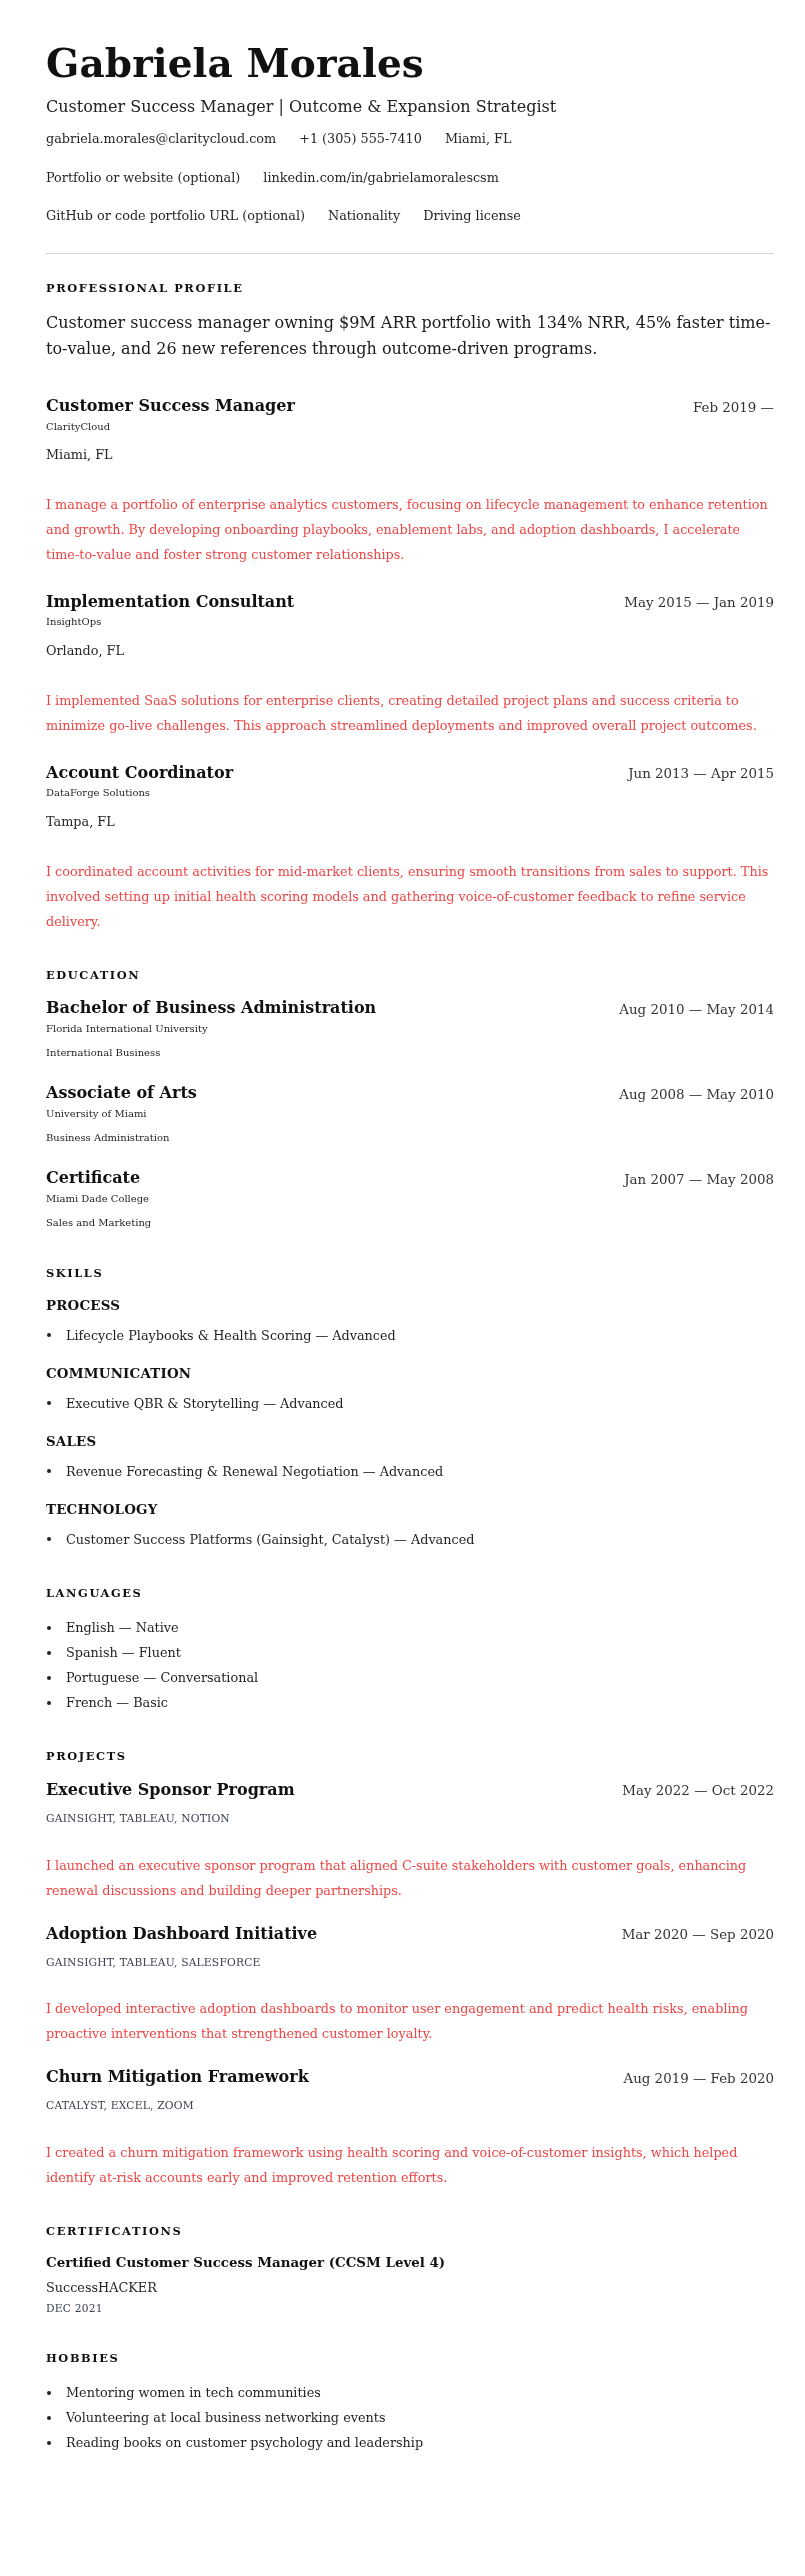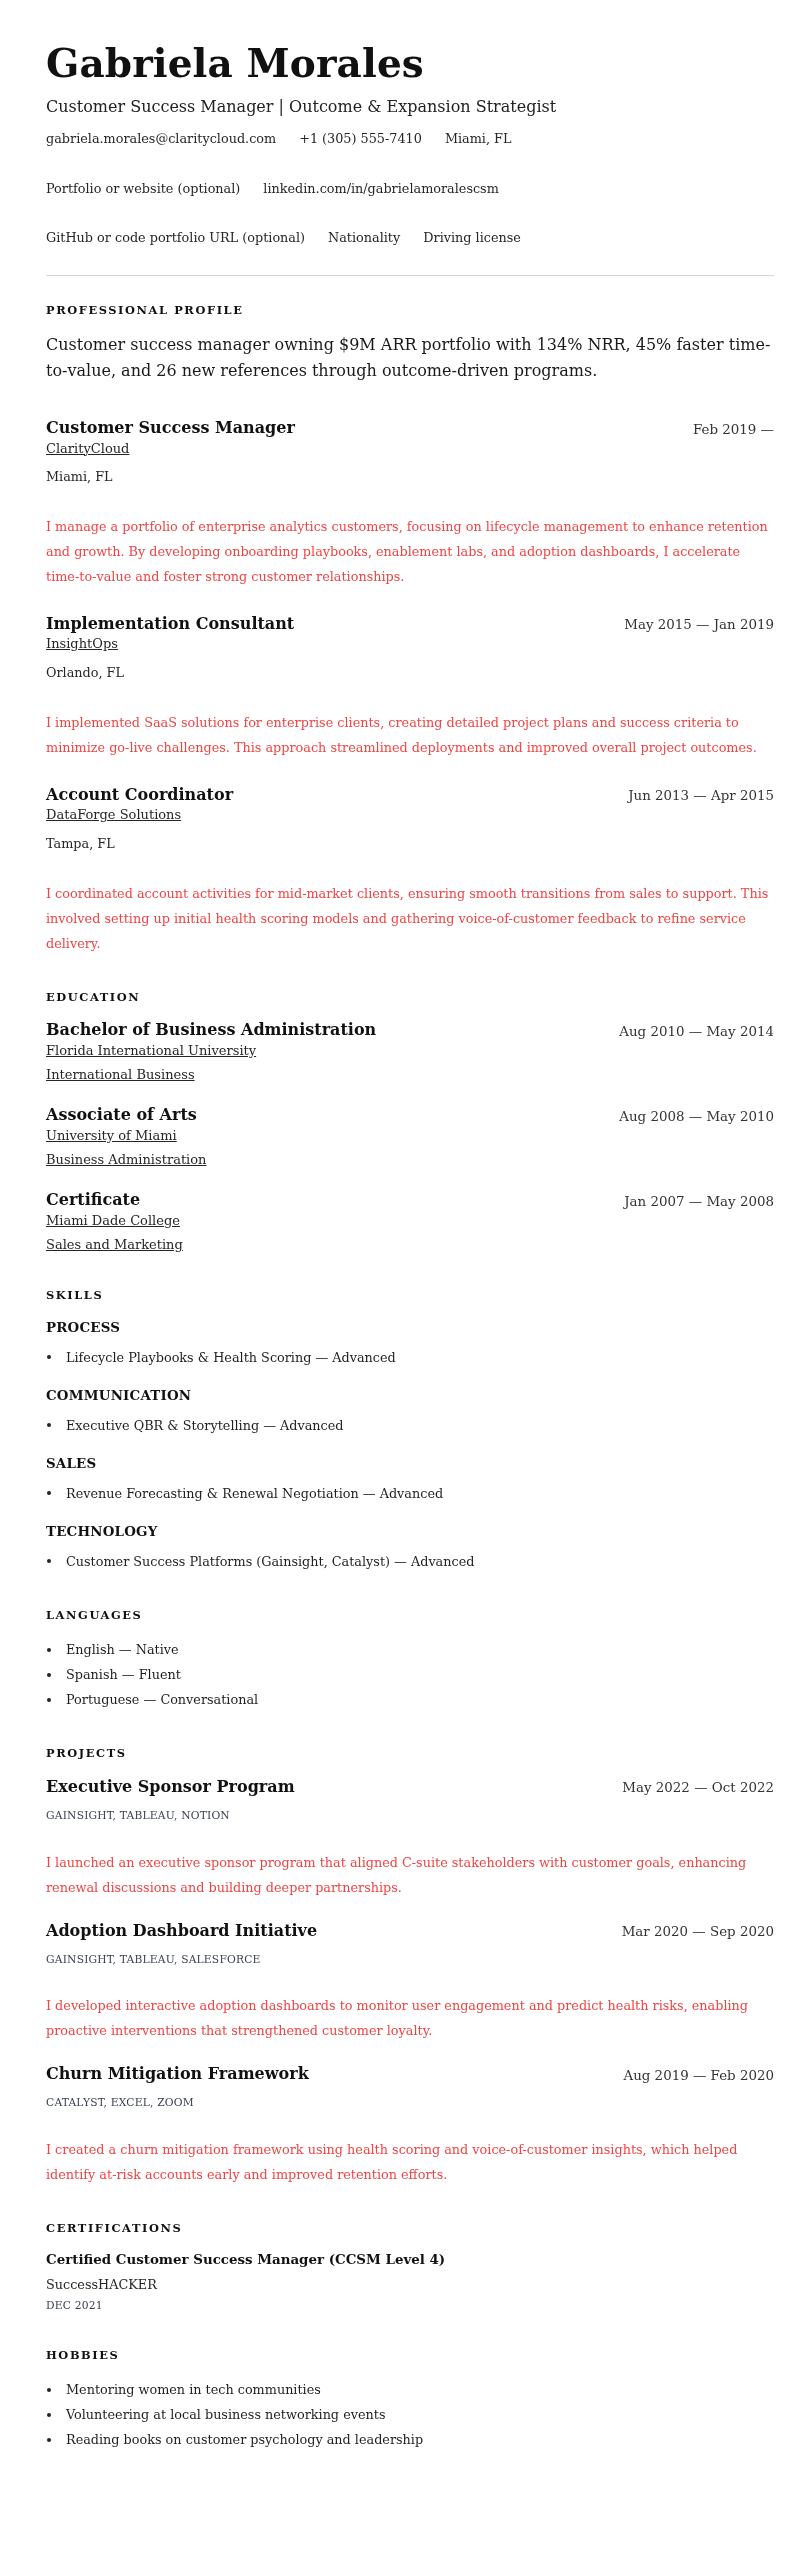--- a/index.html
+++ b/index.html
@@ -7,35 +7,35 @@
   body {
     width: 806px;
     min-height: 2576px;
     font-family: "DejaVu Serif", serif;
     color: #1d1d1f;
   }
   .page { padding: 40px 32px 40px 46px; }
   .name { font-size: 39px; font-weight: bold; margin: 0; line-height: 47px; letter-spacing: 0.1px; color: #111; }
   .headline { font-size: 16px; margin: 8px 0 0 0; line-height: 23px; color: #222; }
   .contact-rows { margin-top: 12px; }
-  .contact-row { font-size: 12.8px; line-height: 17.5px; color: #262626; margin-top: 32px; }
+  .contact-row { font-size: 12.8px; line-height: 17.5px; color: #262626; margin-top: 21px; }
   .contact-row:first-child { margin-top: 8px; }
   .contact-row span + span { margin-left: 23px; }
   .divider { border: 0; border-top: 1.3px solid #d3d3d8; margin: 28px 0 27px 0; }
   .section { margin-bottom: 34px; }
   .section-title {
     font-size: 11.4px; font-weight: bold; letter-spacing: 1.6px; text-transform: uppercase;
     color: #111; margin: 0 0 14.8px 0; line-height: 14.8px;
   }
   .profile { font-size: 16px; line-height: 25.5px; color: #1a1a1a; margin: 0; }
   .entry { margin-bottom: 24px; }
   .entry-head { display: flex; justify-content: space-between; align-items: flex-end; }
   .entry-title { font-size: 16px; font-weight: bold; color: #111; line-height: 21.5px; }
   .entry-date { font-size: 13.4px; color: #333; line-height: 19px; }
-  .entry-sub { font-size: 13px; color: #262626; line-height: 19px; text-decoration: underline; }
+  .entry-sub { font-size: 10px; color: #262626; line-height: 19px; }
   .entry-loc { font-size: 12.8px; color: #262626; line-height: 19px; margin-top: 9.4px; }
   .entry-desc { font-size: 12.8px; line-height: 25px; color: #ef4444; margin: 28px 0 0 0; }
   .edu .entry { margin-bottom: 20px; }
   .edu .entry-sub + .entry-sub { margin-top: 5.4px; }
   .skill-group { margin-bottom: 16px; }
   .skill-group-title { font-size: 13.4px; font-weight: bold; color: #111; margin: 0 0 8px 0; line-height: 19px; letter-spacing: 0.2px; }
   ul.bullets { margin: 0; padding: 0; list-style: none; }
   ul.bullets li {
     position: relative; padding-left: 20px; font-size: 12.8px; line-height: 25px; color: #1f1f1f;
   }
@@ -169,20 +169,21 @@
       </ul>
     </div>
   </section>
 
   <section class="section">
     <h2 class="section-title">LANGUAGES</h2>
     <ul class="bullets">
       <li>English — Native</li>
       <li>Spanish — Fluent</li>
       <li>Portuguese — Conversational</li>
+      <li>French — Basic</li>
     </ul>
   </section>
 
   <section class="section proj">
     <h2 class="section-title">PROJECTS</h2>
 
     <div class="entry">
       <div class="entry-head">
         <span class="entry-title">Executive Sponsor Program</span>
         <span class="entry-date">May 2022 — Oct 2022</span>

